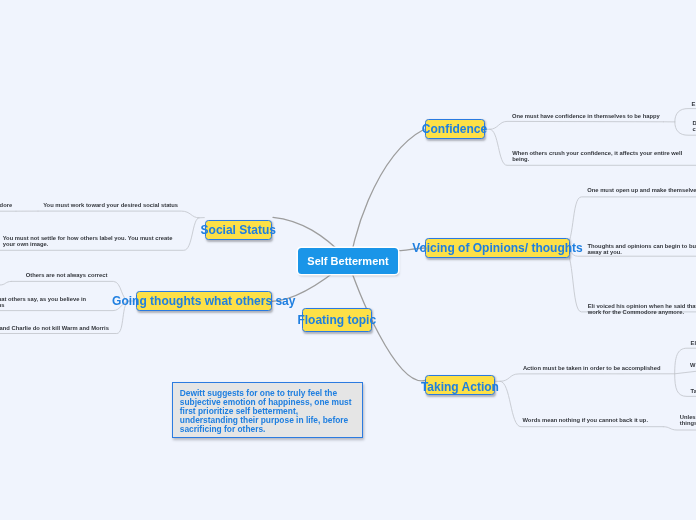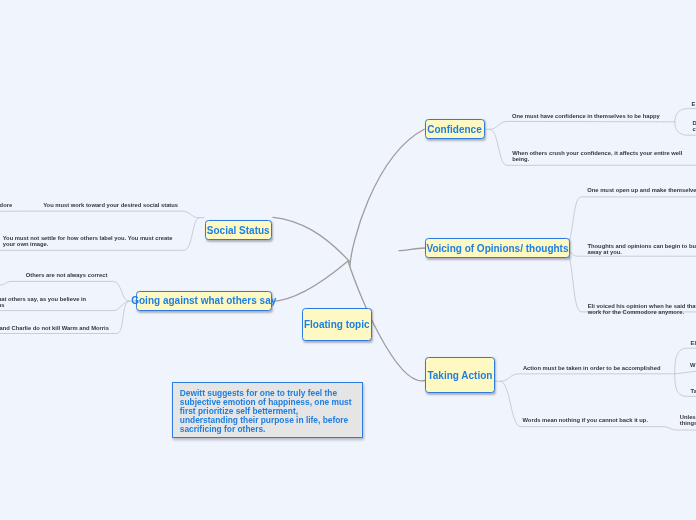--- a/index.html
+++ b/index.html
@@ -8,21 +8,21 @@
        font-family:"Liberation Sans",sans-serif;overflow:hidden;position:relative;}
   #stage{position:absolute;left:0;top:0;width:696px;height:520px;overflow:hidden;will-change:opacity;}
   svg#links{position:absolute;left:0;top:0;width:696px;height:520px;}
   svg#links path{fill:none;stroke:#9d9d9d;stroke-width:1.3;stroke-linecap:round;}
   svg#links .sub path{stroke:#c5c8cf;stroke-width:0.9;}
   .node{position:absolute;box-sizing:border-box;display:flex;align-items:center;
         justify-content:center;white-space:nowrap;}
   .central{background:#1a95e8;color:#ffffff;font-weight:bold;font-size:11px;
            border-radius:3.5px;
            box-shadow:0 0 0 1.6px #fff, 1px 1.8px 2.5px rgba(70,70,80,.32);}
-  .main{background:#fef9c3;color:#1f7fe0;font-weight:bold;font-size:10px;
+  .main{background:#fde047;color:#1f7fe0;font-weight:bold;font-size:12px;
         border:1.6px solid #2a7ae0;border-radius:3.5px;
         box-shadow:1px 1.6px 2px rgba(70,70,80,.38);}
   .leaf{position:absolute;font-size:5.8px;font-weight:bold;color:#33363c;
         line-height:6px;white-space:pre;}
   .note{position:absolute;background:#e5e5e5;border:1.4px solid #2c7be0;border-radius:0;
         color:#1f7fe0;font-weight:bold;font-size:8.4px;line-height:9px;
         box-shadow:1.2px 2px 2.5px rgba(60,60,70,.32);box-sizing:border-box;
         padding:6.5px 0 0 7.3px;white-space:pre;}
 </style>
 </head>
@@ -75,42 +75,45 @@
       <path d="M495.5,381.3 L500.2,381.3"></path>
       <path d="M500.2,381.3 C510,381.3 509,373.9 519,373.9 L674.7,373.8"></path>
       <path d="M500.2,381.3 C511,381.3 510,426.7 521,426.7 L663.3,426.7"></path>
       <path d="M663.3,426.7 C670,426.7 670,430 677,430 L696,430"></path>
       <path d="M674.7,373.8 C674.7,357 677,348.2 687,348.2 L696,348.2"></path>
       <path d="M674.7,373.8 L696,371.3"></path>
       <path d="M674.7,373.8 C674.7,389 677,396.4 687,396.4 L696,396.4"></path>
     </g>
   </svg>
 
+  <div class="node central" style="left:298px;top:247.5px;width:100px;height:26.5px;">
+    <span>Self Betterment</span>
+  </div>
 
   <div class="node main" style="left:424.5px;top:119.2px;width:60px;height:20px;">
     <span>Confidence</span>
   </div>
 
   <div class="node main" style="left:425px;top:238px;width:145px;height:20px;">
     <span>Voicing of Opinions/ thoughts</span>
   </div>
 
   <div class="node main" style="left:204.5px;top:220px;width:67.5px;height:20px;">
     <span>Social Status</span>
   </div>
 
   <div class="node main" style="left:135.5px;top:290.7px;width:136.5px;height:20px;">
-    <span>Going against what others say</span>
+    <span>Going thoughts what others say</span>
   </div>
 
-  <div class="node main" style="left:424.9px;top:357px;width:70px;height:36px;">
+  <div class="node main" style="left:424.9px;top:375px;width:70px;height:20px;align-items:flex-end;">
     <span>Taking Action</span>
   </div>
 
-  <div class="node main" style="left:302px;top:307.5px;width:69.5px;height:33px;">
+  <div class="node main" style="left:302px;top:307.5px;width:69.5px;height:24px;">
     <span>Floating topic</span>
   </div>
 
   <div class="note" style="left:171.5px;top:381.5px;width:191.5px;height:56px;">Dewitt suggests for one to truly feel the
 subjective emotion of happiness, one must
 first prioritize self betterment,
 understanding their purpose in life, before
 sacrificing for others.</div>
 
   <div class="leaf" style="left:511.9px;top:112.9px;">One must have confidence in themselves to be happy</div>

